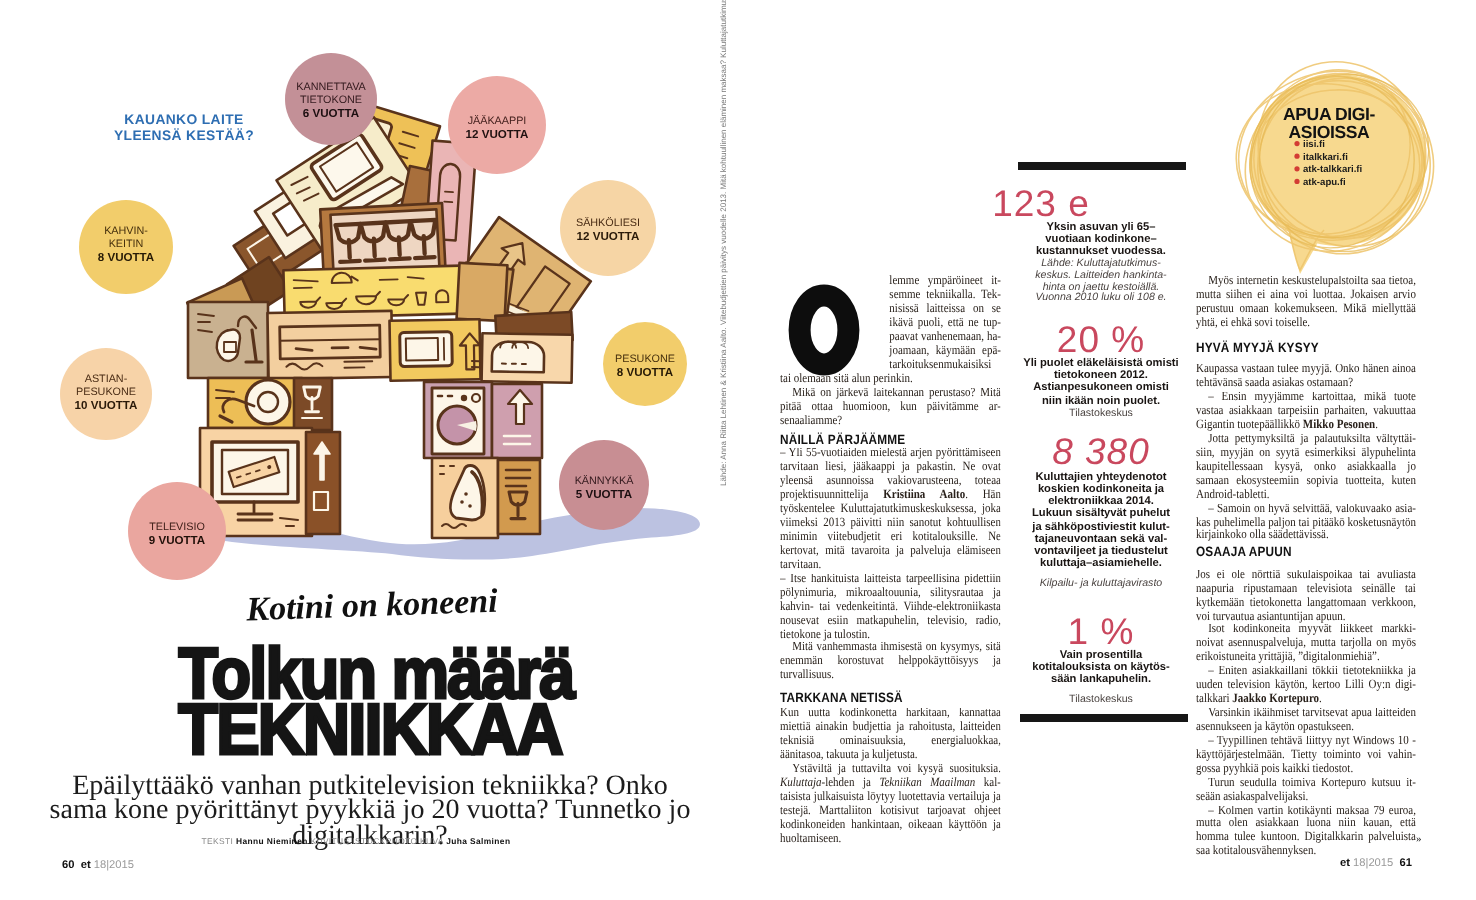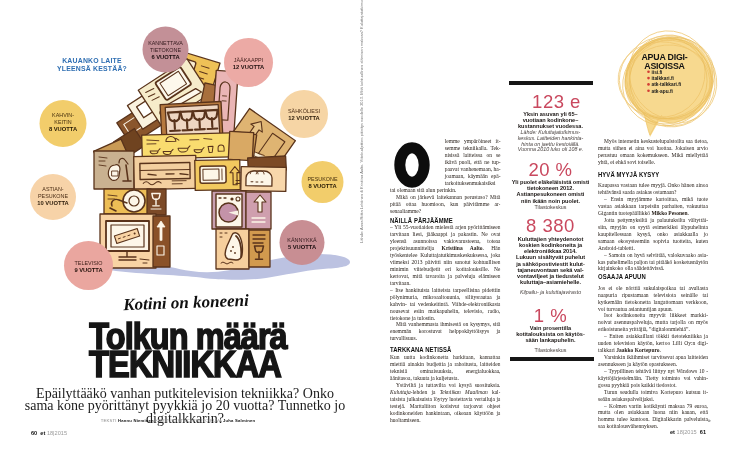--- a/index.html
+++ b/index.html
@@ -317,33 +317,33 @@
   <p class="noind l9">– Yli 55-vuotiaiden mielestä arjen pyörittämi­seen tarvitaan liesi, jääkaappi ja pakastin. Ne ovat yleensä asunnoissa vakiovarusteena, to­teaa projektisuunnittelija <b>Kristiina Aalto</b>. Hän työskentelee Kuluttajatutkimuskeskuksessa, jo­ka viimeksi 2013 päivitti niin sanotut kohtuul­lisen minimin viitebudjetit eri kotitalouksille. Ne kertovat, mitä tavaroita ja palveluja elämi­seen tarvitaan.</p>
   <p class="noind l5">– Itse hankituista laitteista tarpeellisina pidet­tiin pölynimuria, mikroaaltouunia, silitysrau­taa ja kahvin- tai vedenkeitintä. Viihde-elektro­niikasta nousevat esiin matkapuhelin, televisio, radio, tietokone ja tulostin.</p>
   <p class="l3">Mitä vanhemmasta ihmisestä on kysymys, sitä enemmän korostuvat helppokäyttöisyys ja turvallisuus.</p>
   <div class="colhead" style="height:7.4px;padding-top:4.6px;">TARKKANA NETISSÄ</div>
   <p class="noind l4">Kun uutta kodinkonetta harkitaan, kannattaa miettiä ainakin budjettia ja rahoitusta, laittei­den teknisiä ominaisuuksia, energialuokkaa, äänitasoa, takuuta ja kuljetusta.</p>
   <p class="l6">Ystäviltä ja tuttavilta voi kysyä suosituksia. <i>Kuluttaja</i>-lehden ja <i>Tekniikan Maailman</i> kal­taisista julkaisuista löytyy luotettavia vertailuja ja testejä. Marttaliiton kotisivut tarjoavat ohjeet kodinkoneiden hankintaan, oikeaan käyttöön ja huoltamiseen.</p>
 </div>
 
 <div class="abs" style="left:509px;top:81px;width:84px;height:3.6px;background:#161616;"></div>
 
-<div class="abs statnum" style="left:511px;top:91.2px;width:91px;">123 e</div>
+<div class="abs statnum" style="left:475px;top:91.2px;width:91px;">123 e</div>
 
 <div class="abs statbold" style="left:505px;top:110.9px;width:91px;">Yksin asuvan yli 65–<br>vuotiaan kodinkone–<br>kustannukset vuodessa.</div>
 
 <div class="abs statsrc" style="left:505px;top:130px;width:91px;">Lähde: Kuluttajatutkimus-<br>keskus. Laitteiden hankinta-<br>hinta on jaettu kestoiällä.<br>Vuonna 2010 luku oli 108 e.</div>
 
 <div class="abs statnum" style="left:505px;top:159.2px;width:91px;">20 %</div>
 
 <div class="abs statbold" style="left:505px;top:179.3px;width:91px;">Yli puolet eläkeläisistä omisti<br>tietokoneen 2012.<br>Astianpesukoneen omisti<br>niin ikään noin puolet.</div>
 
 <div class="abs statsrc2" style="left:505px;top:205.4px;width:91px;">Tilastokeskus</div>
 
-<div class="abs statnum" style="left:505px;top:214.7px;width:91px;">8 380</div>
+<div class="abs statnum" style="left:505px;top:214.7px;width:91px;font-style:italic;">8 380</div>
 
 <div class="abs statbold" style="left:505px;top:236.2px;width:91px;">Kuluttajien yhteydenotot<br>koskien kodinkoneita ja<br>elektroniikkaa 2014.<br>Lukuun sisältyvät puhelut<br>ja sähköpostiviestit kulut-<br>tajaneuvontaan sekä val-<br>vontaviljeet ja tiedustelut<br>kuluttaja–asiamiehelle.</div>
 
 <div class="abs statsrc" style="left:505px;top:289.8px;width:91px;">Kilpailu- ja kuluttajavirasto</div>
 
 <div class="abs statnum" style="left:505px;top:305px;width:91px;">1 %</div>
 
 <div class="abs statbold" style="left:505px;top:324.6px;width:91px;">Vain prosentilla<br>kotitalouksista on käytös-<br>sään lankapuhelin.</div>
 
 <div class="abs statsrc2" style="left:505px;top:347.5px;width:91px;">Tilastokeskus</div>

